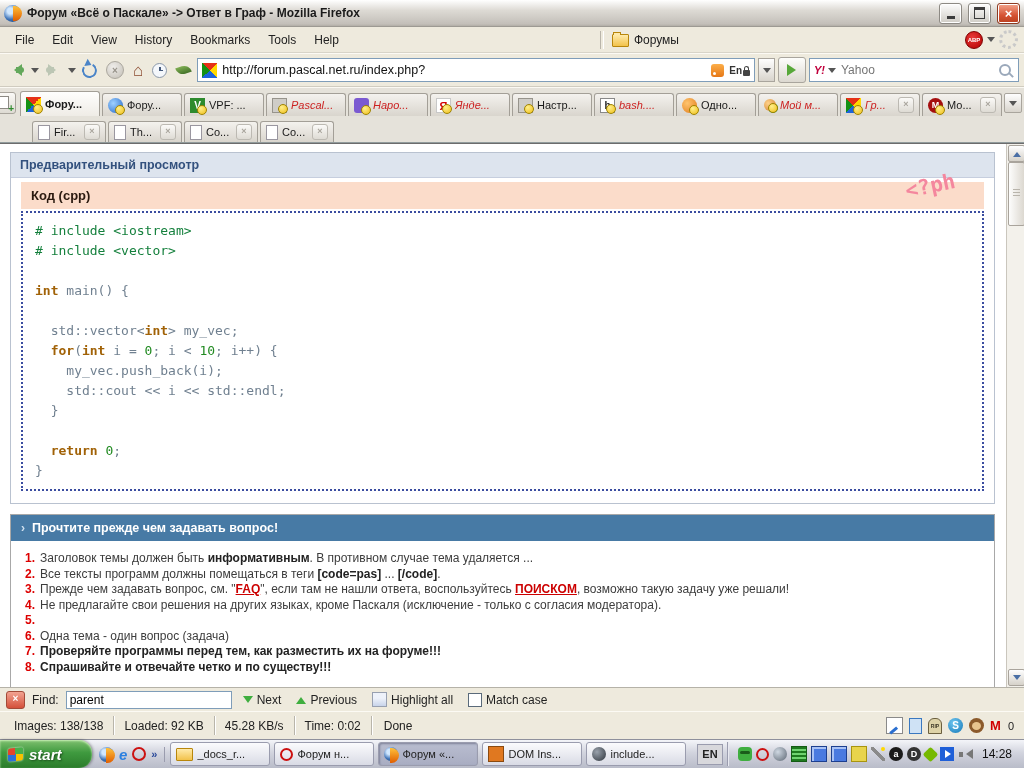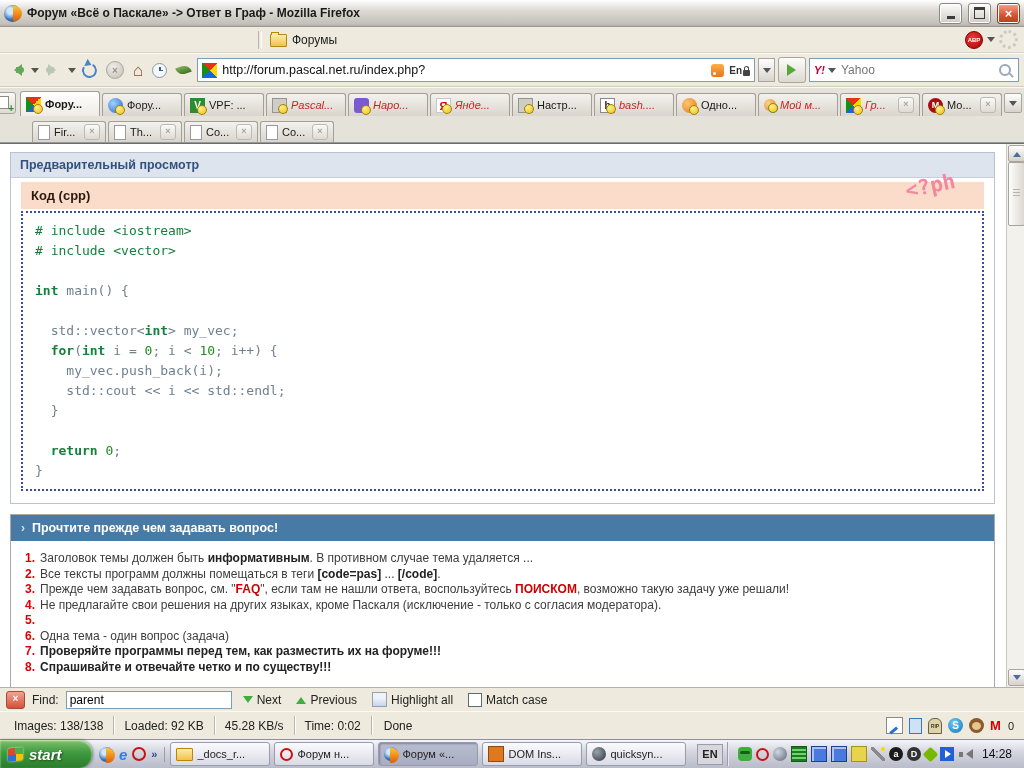--- a/index.html
+++ b/index.html
@@ -96,31 +96,31 @@
   .content{flex:1;background:#fff;position:relative;overflow:hidden;border-top:1px solid #6c6c6c;}
   .page{position:absolute;left:0;top:0;right:17px;bottom:0;padding:8px 12px 0 10px;}
   .panel1{border:1px solid #b9c2d0;}
   .p1-header{background:#dde4ee;color:#33517e;font-weight:bold;font-size:12.5px;padding:5px 9px;border-bottom:1px solid #c6cede;}
   .p1-body{padding:4px 10px 12px 10px;}
   .code-header{background:#fbdcca;padding:6px 10px;font-weight:bold;font-size:13px;color:#2b1a10;position:relative;}
   .watermark{position:absolute;right:28px;top:-8px;color:#f4879e;font-weight:bold;font-size:21px;transform:rotate(-12deg);font-family:"DejaVu Sans Mono",monospace;}
   .code-box{border:2px dotted #3b4da0;margin-top:2px;padding:8px 12px;font-family:"DejaVu Sans Mono","Liberation Mono",monospace;font-size:13px;line-height:20px;background:#fff;}
   .code-line{white-space:pre;}
   .c-pre{color:#15803d;margin-top:44px;}
-  .c-kw{color:#15803d;font-weight:bold;}
+  .c-kw{color:#a16207;font-weight:bold;}
   .c-pl{color:#708090;}
   .c-num{color:#228b22;}
   .panel2{border:1px solid #a8a8a8;margin-top:10px;}
   .p2-header{background:#477aa5;color:#fff;font-weight:bold;font-size:12.5px;padding:6px 10px;display:flex;align-items:center;gap:7px;}
   .p2-bullet{color:#cfe0ef;font-size:12px;font-weight:bold;}
   .p2-body{padding:10px 10px 12px 8px;font-size:12px;color:#3c3c3c;}
   .rule{display:flex;gap:5px;line-height:15.5px;white-space:nowrap;overflow:hidden;}
   .rule-num{color:#dd0000;font-weight:bold;min-width:16px;text-align:right;flex:none;}
   .rb{font-weight:bold;color:#222;}
-  .rlink{font-weight:bold;color:#cc0000;}
+  .rlink{font-weight:bold;color:#cc0000;text-decoration:underline;}
   
   .vscroll{position:absolute;top:0;right:0;width:17px;bottom:0;background:#f3f1eb;border-left:1px solid #cac6bd;}
   .sb-btn{position:absolute;left:1px;width:15px;height:15px;background:linear-gradient(#fefefe,#d6d2ca);border:1px solid #a9a49c;border-radius:2px;display:flex;align-items:center;justify-content:center;}
   .sb-up{top:1px;}.sb-down{bottom:1px;}
   .tri-up{width:0;height:0;border:4px solid transparent;border-bottom:5px solid #4a6fa5;margin-top:-3px;}
   .tri-down{width:0;height:0;border:4px solid transparent;border-top:5px solid #4a6fa5;margin-bottom:-3px;}
   .sb-thumb{position:absolute;left:1px;top:18px;width:15px;height:62px;background:linear-gradient(90deg,#fdfdfc,#dcd8d0);border:1px solid #a9a49c;border-radius:2px;}
   .sb-thumb::after{content:"";position:absolute;left:4px;top:26px;width:7px;height:8px;background:repeating-linear-gradient(#b8b4ab 0 1px,transparent 1px 3px);}
   
   .findbar{height:23px;background:#eeeadd;border-top:1px solid #b5b2a8;display:flex;align-items:center;gap:7px;padding:0 6px;flex:none;font-size:12px;}
@@ -205,20 +205,29 @@
       </span>
     <span class="wbtn">
         <span class="g-max"></span>
       </span>
     <span class="wbtn close">
         <span>×</span>
       </span>
   </div>
 
   <div class="menubar">
+    <span style="display:flex;">
+        <span class="menu-item">File</span>
+        <span class="menu-item">Edit</span>
+        <span class="menu-item">View</span>
+        <span class="menu-item">History</span>
+        <span class="menu-item">Bookmarks</span>
+        <span class="menu-item">Tools</span>
+        <span class="menu-item">Help</span>
+      </span>
     <span class="mb-sep"></span>
     <span class="bm-folder">
       <span class="ic-folder"></span>
       <span>Форумы</span>
     </span>
     <span class="mb-right">
       <span class="ic-abp">ABP</span>
       <span class="caret-down"></span>
       <span class="ic-throbber"></span>
     </span>
@@ -498,21 +507,21 @@
         <span class="task active">
           <span class="ic-ff" style="width: 14px; height: 14px;"></span>
           <span class="task-label">Форум «...</span>
         </span>
         <span class="task">
           <span class="ti ti-dom"></span>
           <span class="task-label">DOM Ins...</span>
         </span>
         <span class="task">
           <span class="ti ti-sphere"></span>
-          <span class="task-label">quicksyn...</span>
+          <span class="task-label">include...</span>
         </span>
       </span>
     <span class="lang">EN</span>
     <span class="tray">
       <span id="tray-icons" style="display:flex;align-items:center;gap:4px;">
           <span class="tr tr-frog"></span>
           <span class="tr tr-opera"></span>
           <span class="tr tr-sphere"></span>
           <span class="tr tr-grid"></span>
           <span class="tr tr-net"></span>

